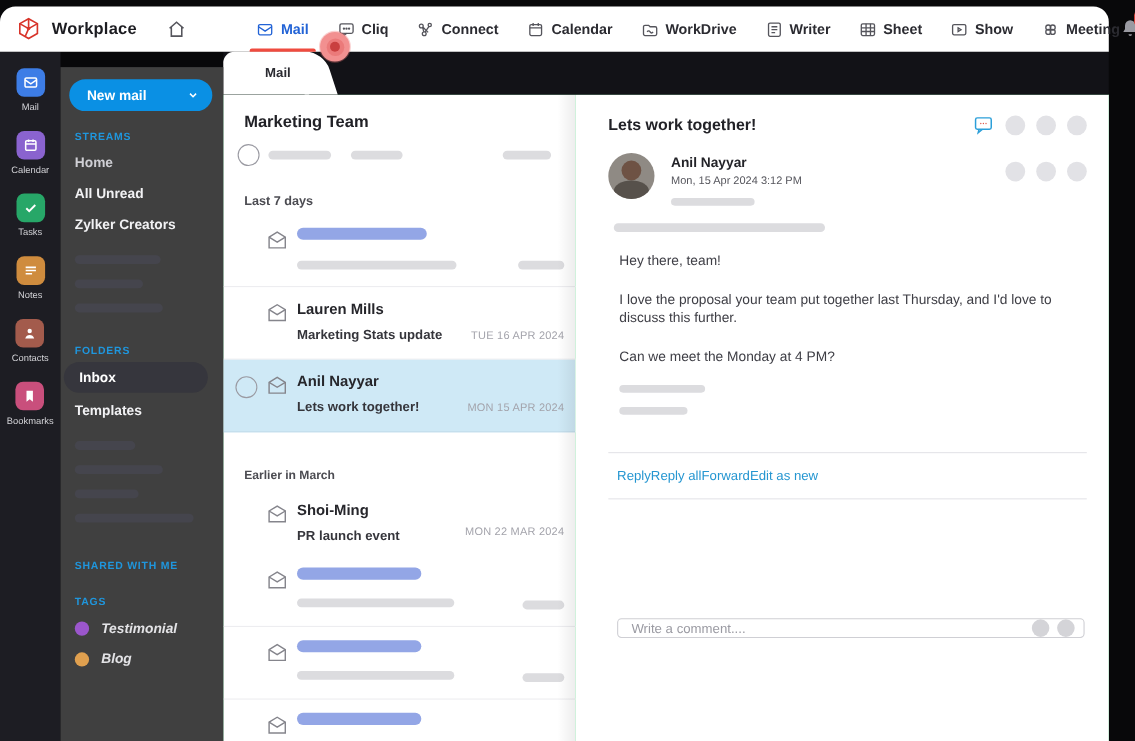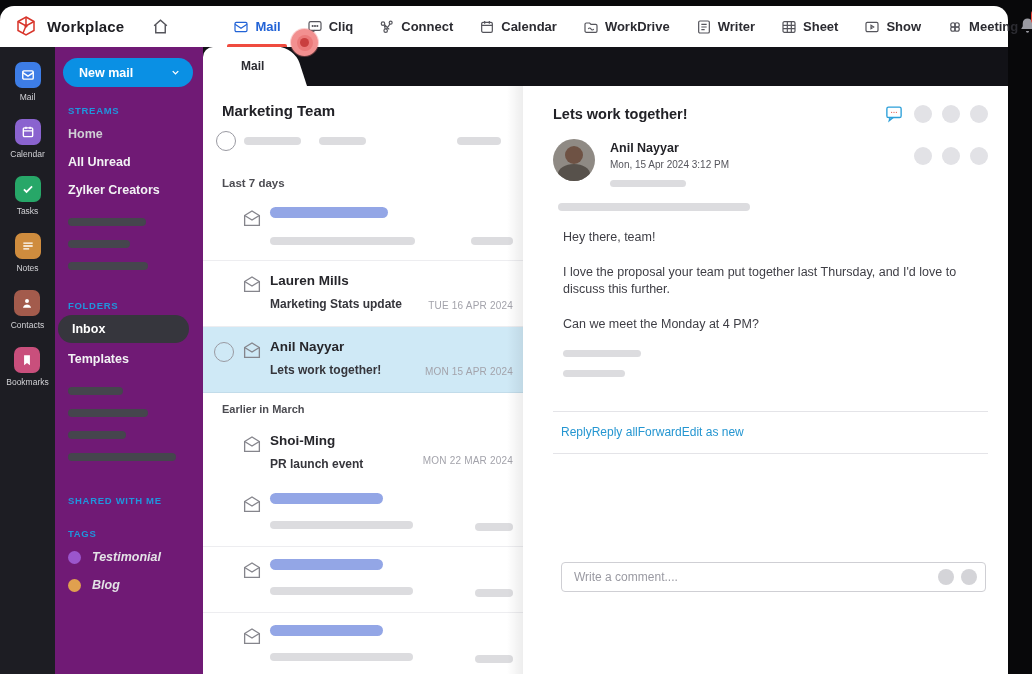--- a/index.html
+++ b/index.html
@@ -38,21 +38,21 @@
   
   .rail { position:absolute; left:0; top:47px; width:55px; bottom:0; background:#1d1d23; z-index:20;
     display:flex; flex-direction:column; align-items:center; padding-top:15px; }
   .rail-item { display:flex; flex-direction:column; align-items:center; margin-bottom:17px; cursor:pointer; }
   .tile { width:26px; height:26px; border-radius:7px; display:flex; align-items:center; justify-content:center; color:#fff; }
   .rail-label { margin-top:4px; font-size:8.5px; color:#d2d2d6; }
   .tile-mail{background:#3d7de6;} .tile-cal{background:#8a63cf;} .tile-tasks{background:#27a768;}
   .tile-notes{background:#cf8c3e;} .tile-contacts{background:#a35b4c;} .tile-book{background:#c94f7c;}
 
   
-  .sidepanel { position:absolute; left:55px; top:47px; width:148px; bottom:0; background:#701a75; z-index:20; }
+  .sidepanel { position:absolute; left:55px; top:61px; width:148px; bottom:0; background:#404040; z-index:20; }
   .newmail { margin:11px 10px 0 8px; height:29px; background:#0a90e4; border-radius:15px; display:flex;
     align-items:center; justify-content:space-between; padding:0 12px 0 16px; cursor:pointer; }
   .newmail-label { color:#fff; font-size:12.5px; font-weight:bold; }
   .newmail .chev { color:#fff; display:flex; }
   .sec-label { margin:18px 0 4px 13px; font-size:9.5px; font-weight:bold; letter-spacing:.7px; color:#1f96dd; }
   .side-row { padding:7px 10px 7px 13px; font-size:12.5px; color:#cfcfd4; font-weight:600; cursor:pointer; }
   .side-row.bright { color:#f2f2f4; font-weight:bold; }
   .side-row.pill { background:#36363d; border-radius:15px; margin:2px 14px 2px 3px; padding-left:14px; color:#fff; font-weight:bold; }
   .sk { background:#45454d; border-radius:4px; height:8px; }
   .side-sk { margin:14px 0 0 13px; }
@@ -104,21 +104,21 @@
   .avatar-read::after { content:''; position:absolute; left:5px; top:25px; width:32px; height:20px; border-radius:50% 50% 0 0; background:#57514b; }
   .sender-meta { margin-left:15px; padding-top:2px; }
   .read-sender { font-size:12.5px; font-weight:bold; color:#232328; }
   .read-date { margin-top:4px; font-size:10px; color:#55555c; }
   .sender-icons { margin-left:auto; display:flex; gap:10px; padding-top:8px; }
   .body-text { margin-top:18px; font-size:12.5px; color:#3e3e45; line-height:1.4; max-width:445px; }
   .body-text p { margin-bottom:17px; }
   .divider { border-top:1px solid #e4e4e8; margin-right:0; }
   .actions { display:flex; padding:13px 0 14px 8px; }
   .action-link { font-size:12px; color:#2596d1; cursor:pointer; }
-  .comment-box { margin:108px 0 0 8px; width:425px; height:30px; border:1px solid #cfcfd4; border-radius:4px;
+  .comment-box { margin:108px 0 0 8px; width:425px; height:18px; border:1px solid #cfcfd4; border-radius:4px;
     display:flex; align-items:center; padding:0 8px 0 12px; }
   .comment-input { border:none; outline:none; flex:1; font-size:12px; color:#444; font-family:"Liberation Sans",sans-serif; }
   .comment-input::placeholder { color:#9a9aa2; }
   .comment-circ { width:16px; height:16px; border-radius:50%; background:#d4d4d8; margin-left:7px; flex:none; }
 
   svg { display:block; }
 </style>
 </head>
 <body>
 
@@ -389,21 +389,21 @@
           <svg width="20" height="18" viewBox="0 0 24 22" fill="none" stroke="currentColor" stroke-width="1.6">
               <path d="M3 8l9-5.5L21 8v12H3z"></path>
               <path d="M3 8l9 5.5L21 8"></path>
             </svg>
         </span>
         <div class="sender">Anil Nayyar</div>
         <div class="subject">Lets work together!</div>
         <span class="mdate">MON 15 APR 2024</span>
       </div>
 
-      <div class="group-label small" style="padding-top:10px">Earlier in March</div>
+      <div class="group-label small" style="padding-top:33px">Earlier in March</div>
 
       <div class="mailrow" style="border-bottom:none; min-height:60px">
         <span class="env">
           <svg width="20" height="18" viewBox="0 0 24 22" fill="none" stroke="currentColor" stroke-width="1.6">
               <path d="M3 8l9-5.5L21 8v12H3z"></path>
               <path d="M3 8l9 5.5L21 8"></path>
             </svg>
         </span>
         <div class="sender">Shoi-Ming</div>
         <div class="subject">PR launch event</div>

